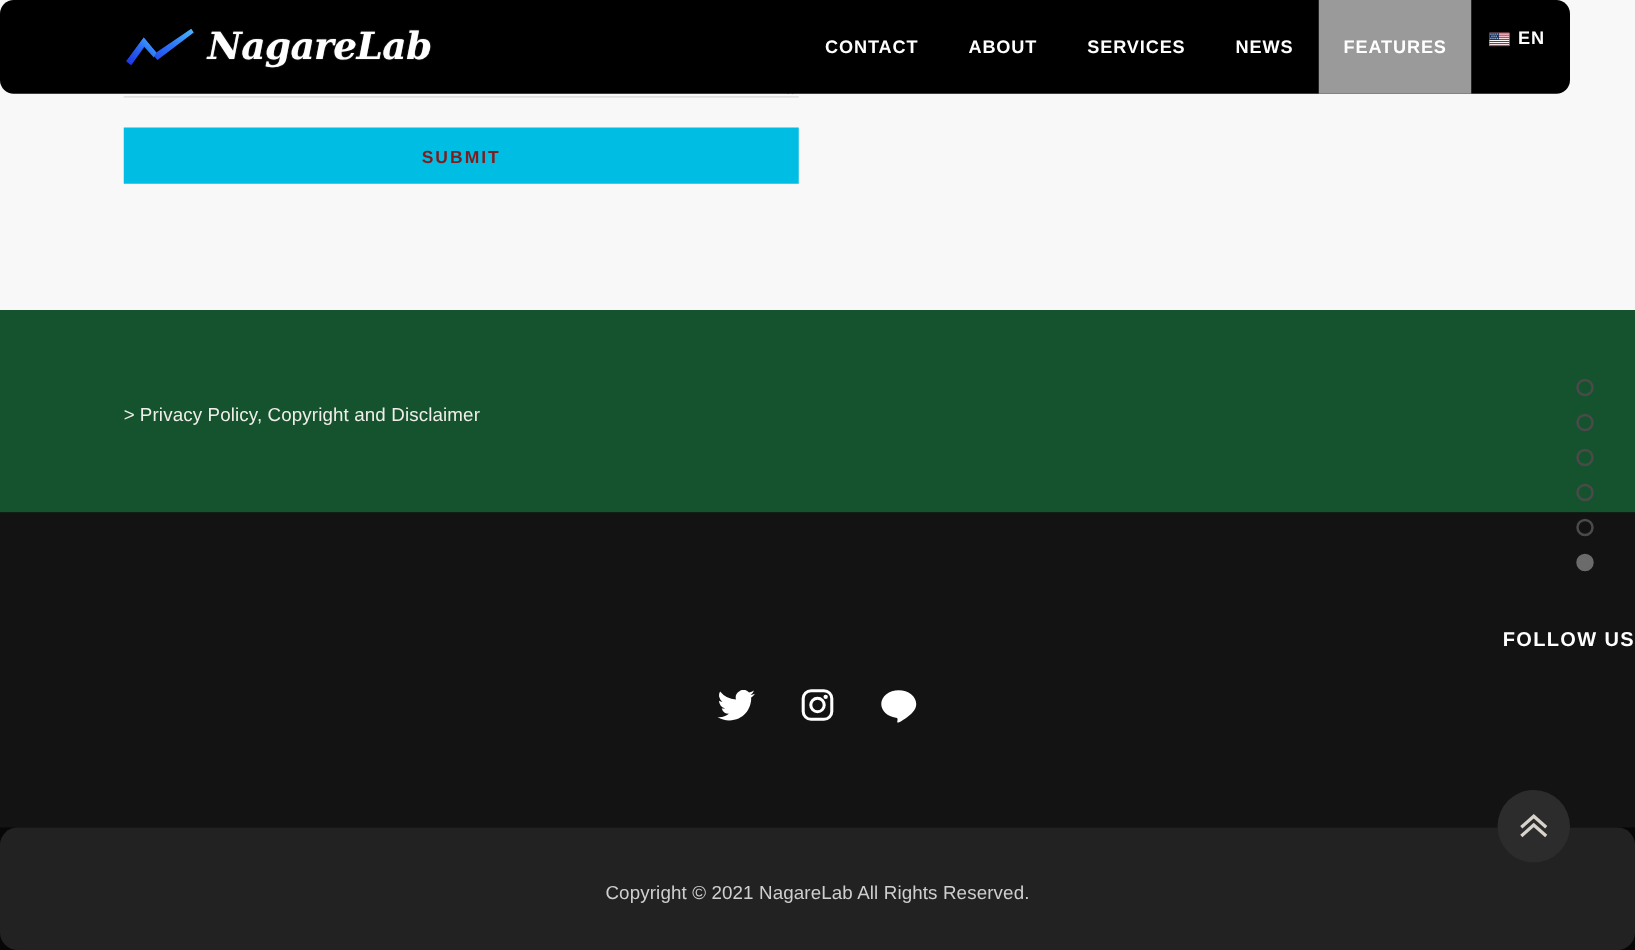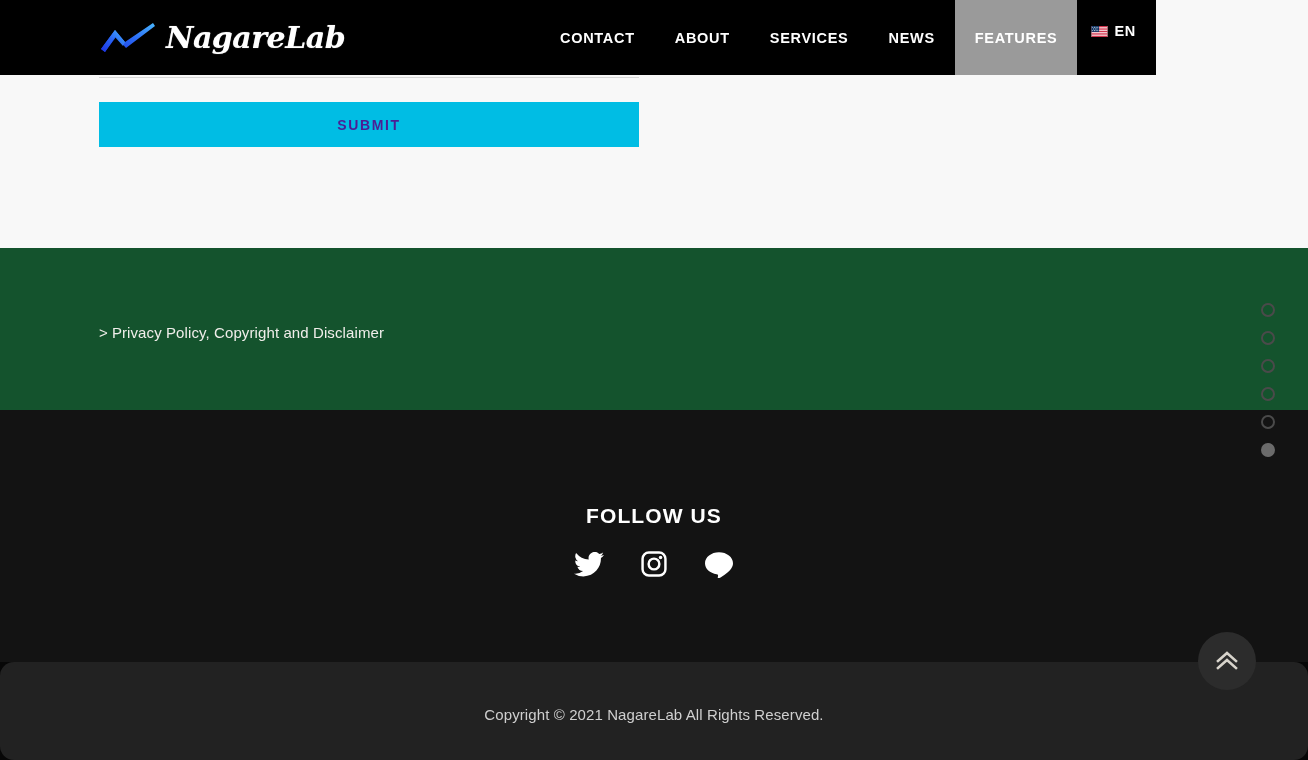--- a/index.html
+++ b/index.html
@@ -8,23 +8,24 @@
     height: 760px;
     overflow: hidden;
     background: #070707;
     font-family: "Liberation Sans", sans-serif;
   }
   .page { position: relative; width: 1308px; height: 760px; }
 
   
   .header {
     position: absolute; top: 0; left: 0;
-    width: 1156px; height: 75px;
+    width: 1256px; height: 75px;
     background: #000000;
     z-index: 50;
+    border-radius: 11px;
   }
   .logo-wrap {
     position: absolute; left: 99px; top: 12px;
     display: flex; align-items: center; gap: 9px;
     height: 52px;
   }
   .logo-mark { width: 58px; height: 34px; display: block; }
   .logo-text {
     color: #ffffff;
     font-family: "DejaVu Serif", serif;
@@ -80,21 +81,21 @@
     position: absolute; left: 625px; top: 64px;
     width: 12px; height: 12px;
     color: #9b9b9b; font-size: 11px; line-height: 12px;
     transform: rotate(0deg);
   }
   .submit-btn {
     position: absolute; left: 99px; top: 102px;
     width: 540px; height: 45px;
     background: #00bde4;
     border: none;
-    color: #4c1d95;
+    color: #7f1d1d;
     font-family: "Liberation Sans", sans-serif;
     font-size: 14px;
     font-weight: bold;
     letter-spacing: 1.6px;
     cursor: pointer;
   }
 
   
   .privacy-band {
     position: absolute; top: 248px; left: 0;
@@ -113,23 +114,23 @@
 
   
   .follow-band {
     position: absolute; top: 410px; left: 0;
     width: 1308px; height: 252px;
     background: #131313;
   }
   .follow-title {
     position: absolute; left: 0; top: 94px;
     width: 1308px;
-    text-align: center;
+    text-align: right;
     color: #ffffff;
-    font-size: 21px;
+    font-size: 16px;
     font-weight: bold;
     letter-spacing: 1.1px;
   }
   .social-row {
     position: absolute; left: 0; top: 136px;
     width: 1308px;
     display: flex; justify-content: center; align-items: center;
     gap: 29px;
   }
   .social-icon {

